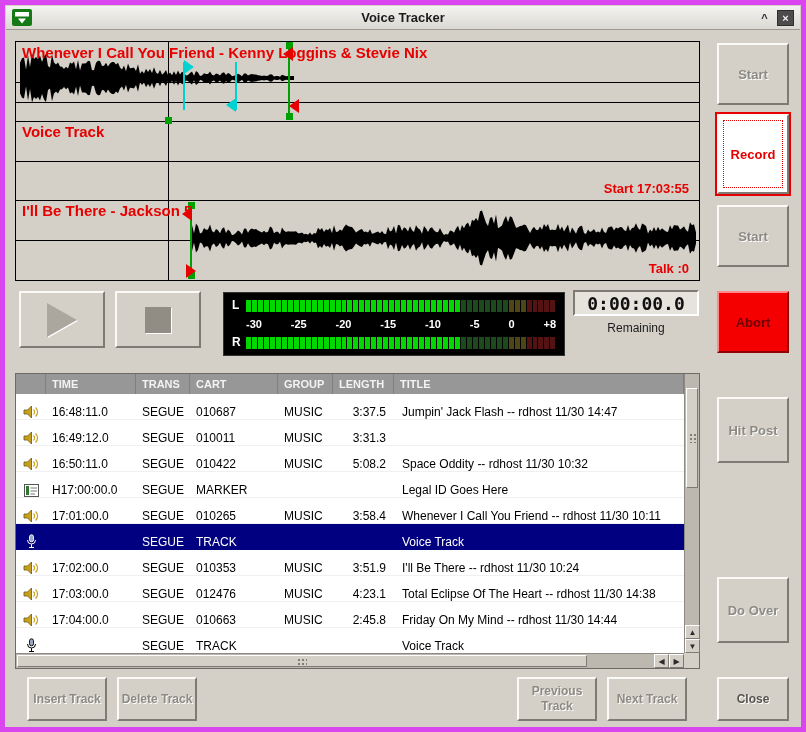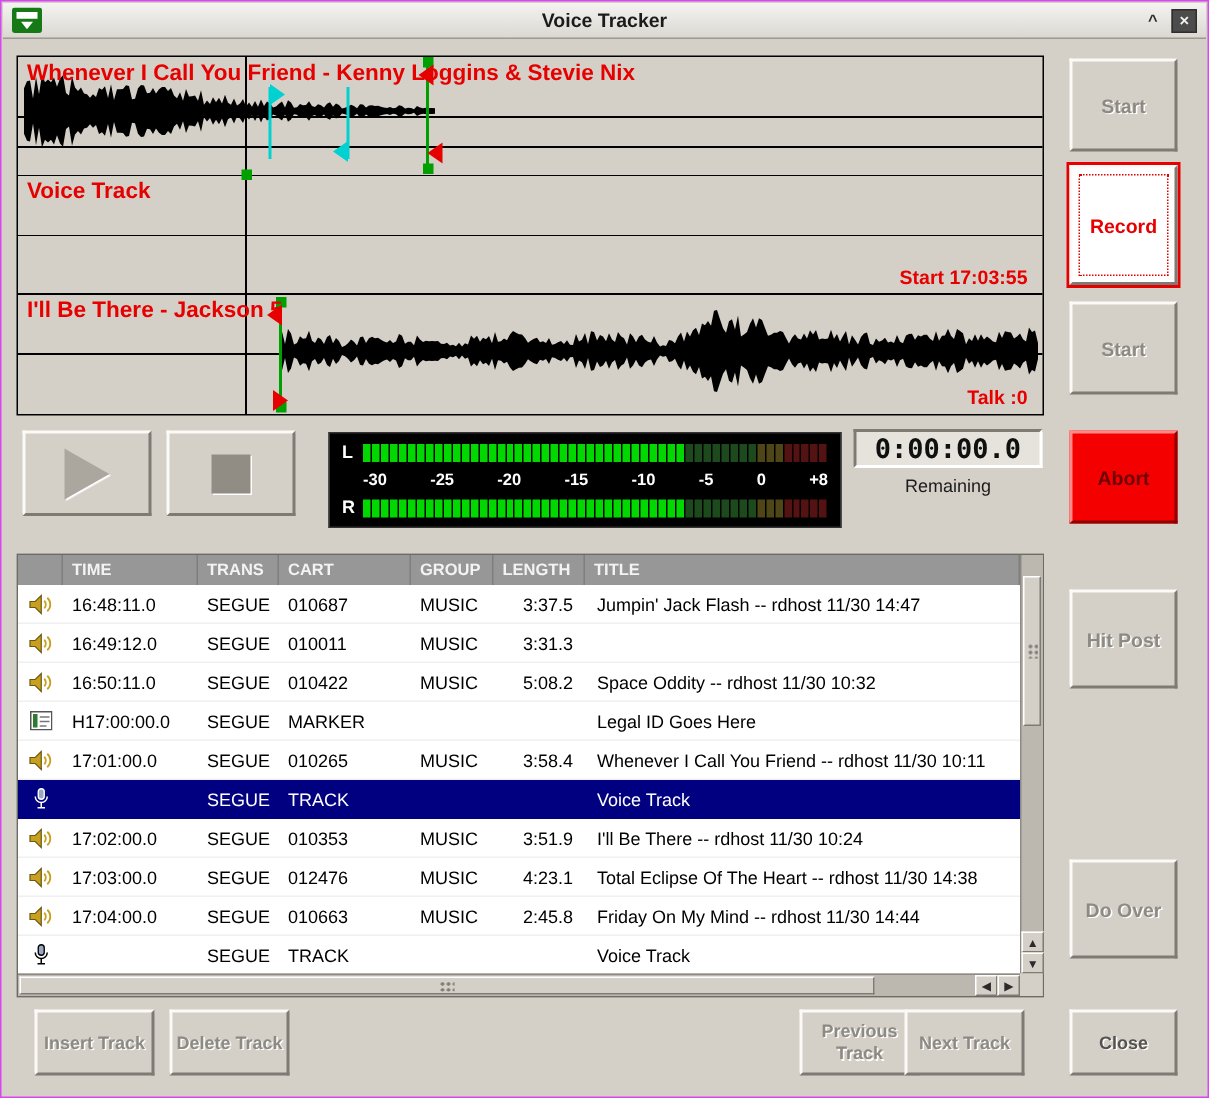--- a/index.html
+++ b/index.html
@@ -1,18 +1,18 @@
 <!DOCTYPE html>
 <html><head>
 <meta charset="utf-8">
 <style>
   *{margin:0;padding:0;box-sizing:border-box}
   html,body{width:806px;height:732px}
   body{font-family:"Liberation Sans",sans-serif;background:#d4d0c8;position:relative;overflow:hidden}
-  .window{position:absolute;inset:0;border:1px solid #d946ef;background:#d4d0c8}
+  .window{position:absolute;inset:0;border:5px solid #d946ef;background:#d4d0c8}
 
   
   .titlebar{position:absolute;left:1px;right:1px;top:1px;height:24px;
     background:linear-gradient(#f4f3f1,#dbd8d2);border-bottom:1px solid #9d9a93;
     display:flex;align-items:center}
   .titlebar .title{position:absolute;left:0;right:0;text-align:center;font-weight:bold;font-size:13px;color:#1b1b1b}
   .app-icon{margin-left:6px;display:flex;z-index:2}
   .tb-controls{margin-left:auto;display:flex;gap:4px;margin-right:6px;z-index:2}
   .tb-btn{width:17px;height:16px;display:flex;align-items:center;justify-content:center;
     font-size:11px;font-weight:bold;color:#2d2d2d}
@@ -69,21 +69,21 @@
     border-top:2px solid #ff8a8a;border-left:2px solid #ff8a8a;border-right:2px solid #8f0000;border-bottom:2px solid #8f0000}
   #b-hitpost{top:392px;height:66px}
   #b-doover{top:572px;height:66px}
 
   
   .logpanel{position:absolute;left:10px;top:368px;width:685px;height:296px;background:#fff;border:1px solid #6e6b65}
   .lheader{position:absolute;top:0;left:0;right:15px;height:20px;background:#979797;display:flex;
     font-size:11px;font-weight:bold;color:#f3f3f3}
   .lheader span{border-right:1px solid #7f7f7f;height:100%;display:flex;align-items:center;padding-left:6px;overflow:hidden}
   .lbody{position:absolute;top:20px;left:0;right:15px;bottom:15px;background:#fff;overflow:hidden}
-  .trow{display:flex;align-items:center;height:26px;font-size:12px;color:#000;border-bottom:1px solid #f0f0f0;background:#fff}
+  .trow{display:flex;align-items:flex-end;height:26px;font-size:12px;color:#000;border-bottom:1px solid #f0f0f0;background:#fff}
   .trow.selected{background:#000080;color:#fff;border-bottom-color:#000080}
   .c-icon{width:30px;display:flex;align-items:center;justify-content:center}
   .c-time{width:90px;padding-left:6px}
   .c-trans{width:54px;padding-left:6px}
   .c-cart{width:88px;padding-left:6px}
   .c-group{width:55px;padding-left:6px}
   .c-length{width:61px;padding-right:8px;text-align:right}
   .c-title{flex:1;padding-left:8px;white-space:nowrap;overflow:hidden}
   .h-icon{width:30px}.h-time{width:90px}.h-trans{width:54px}.h-cart{width:88px}.h-group{width:55px}.h-length{width:61px}.h-title{flex:1}
 
@@ -99,21 +99,21 @@
   .sbtn{width:15px;height:14px;background:#d4d0c8;display:flex;align-items:center;justify-content:center;
     border-top:1px solid #fff;border-left:1px solid #fff;border-right:1px solid #7e7b74;border-bottom:1px solid #7e7b74;
     font-size:8px;color:#2b2b2b}
   .varrows{position:absolute;left:0;right:0;bottom:0}
   .harrows{position:absolute;right:0;top:0;display:flex}
   .corner{position:absolute;right:0;bottom:0;width:15px;height:15px;background:#d4d0c8}
 
   
   .bbtn{position:absolute;top:672px;height:44px;width:80px;font-weight:bold;font-size:12px;line-height:15px;
     display:flex;align-items:center;justify-content:center;text-align:center}
-  #btn-insert{left:22px}#btn-delete{left:112px}#btn-prev{left:532px}#btn-next{left:602px}
+  #btn-insert{left:22px}#btn-delete{left:112px}#btn-prev{left:512px}#btn-next{left:602px}
   #btn-close{left:712px;width:72px;color:#57544f;text-shadow:1px 1px 0 #fff}
 </style>
 </head>
 <body>
 
 <div class="window">
 
   <div class="titlebar">
     <span class="app-icon">
       <svg width="20" height="17" viewBox="0 0 20 17">

